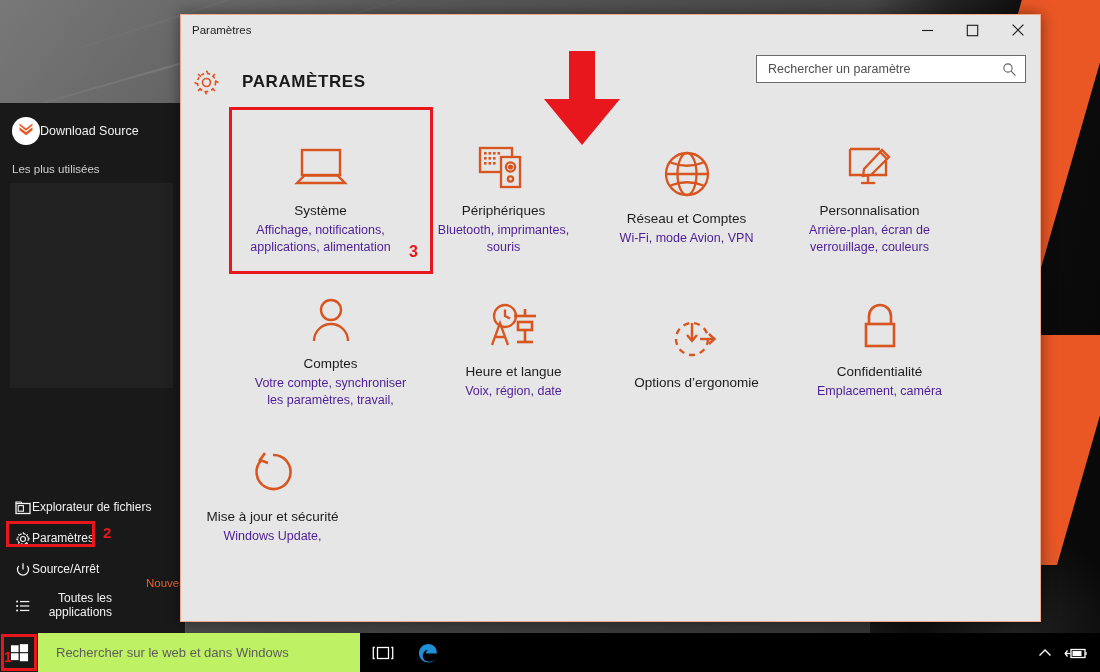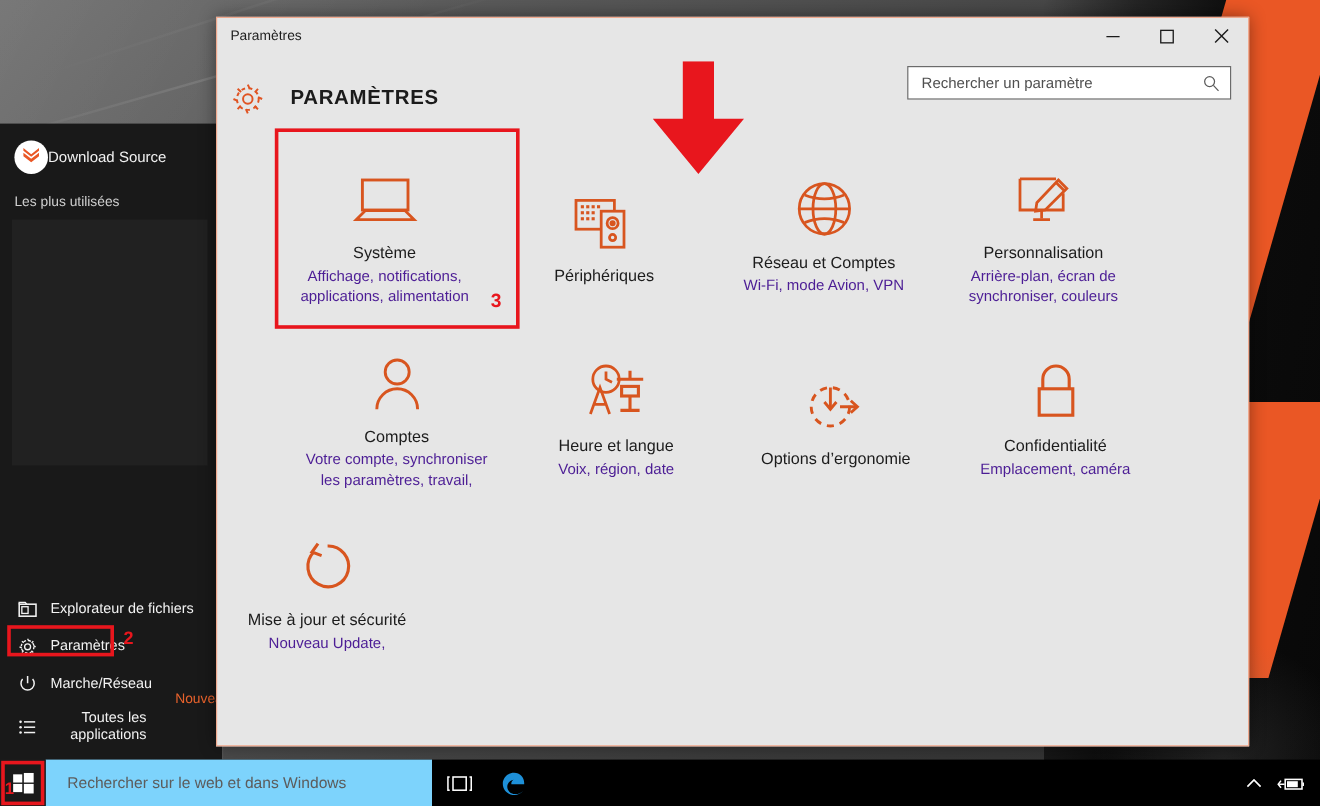--- a/index.html
+++ b/index.html
@@ -64,21 +64,21 @@
     background: #ffffff; display: flex; align-items: center; justify-content: center;
     flex: 0 0 auto;
   }
   .user-name { font-size: 12.5px; color: #f0f0f0; }
   .section-label { font-size: 11.5px; color: #cfcfcf; padding: 8px 0 6px 12px; }
   .tile-block {
     margin: 2px 12px 0 10px; height: 205px; background: #212121;
   }
   #menu-bottom { position: absolute; left: 0; bottom: 6px; width: 185px; }
   .menu-item {
-    display: flex; align-items: center; gap: 11px;
+    display: flex; align-items: center; gap: 1px;
     padding: 7px 0 7px 14px; font-size: 12px; color: #f2f2f2;
     position: relative;
   }
   .menu-item .mi-icon { width: 17px; height: 17px; flex: 0 0 auto; display:flex; align-items:center; justify-content:center;}
   .menu-item .mi-label { line-height: 1.15; }
   .menu-item.two-line .mi-label { max-width: 80px; text-align: right; }
   .hl-box {
     position: absolute; border: 3px solid #e8161d;
     pointer-events: none;
   }
@@ -94,21 +94,21 @@
   
   #taskbar {
     position: absolute; left: 0; bottom: 0; width: 1100px; height: 39px;
     background: #000000; display: flex; align-items: center;
   }
   #start-button {
     width: 38px; height: 39px; display: flex; align-items: center; justify-content: center;
     background: #1a1a1a; position: relative; flex: 0 0 auto;
   }
   #search-box {
-    flex: 0 0 auto; width: 322px; height: 39px; background: #7dd3fc;
+    flex: 0 0 auto; width: 322px; height: 39px; background: #bef264;
     display: flex; align-items: center; padding-left: 18px;
     color: #5c5c5c; font-size: 13px;
   }
   #task-view { width: 46px; display:flex; align-items:center; justify-content:center; flex:0 0 auto;}
   #edge-icon { width: 44px; display:flex; align-items:center; justify-content:center; flex:0 0 auto;}
   #tray { margin-left: auto; display: flex; align-items: center; gap: 12px; padding-right: 12px; }
 
   
   #settings-window {
     position: absolute; left: 180px; top: 14px; width: 861px; height: 608px;
@@ -235,21 +235,21 @@
       <span class="marker" style="left:103px; top:1px;">2</span>
     </div>
 
     <div class="menu-item">
       <span class="mi-icon">
         <svg width="16" height="16" viewBox="0 0 18 18">
           <path d="M4.3 4.4 A6.2 6.2 0 1 0 13.7 4.4" fill="none" stroke="#f2f2f2" stroke-width="1.4"></path>
           <line x1="9" y1="1.4" x2="9" y2="8.4" stroke="#f2f2f2" stroke-width="1.4"></line>
         </svg>
       </span>
-      <span class="mi-label">Marche/Réseau</span>
+      <span class="mi-label">Source/Arrêt</span>
     </div>
 
     <div class="menu-item two-line">
       <span class="mi-icon">
         <svg width="16" height="16" viewBox="0 0 18 18">
           <g fill="#f2f2f2">
             <circle cx="2.4" cy="4" r="1.2"></circle>
               <circle cx="2.4" cy="9" r="1.2"></circle>
               <circle cx="2.4" cy="14" r="1.2"></circle>
             <rect x="5.6" y="3.3" width="10.5" height="1.4"></rect>
@@ -348,20 +348,21 @@
               <rect x="9" y="14" width="2.6" height="2.6"></rect>
                 <rect x="13.5" y="14" width="2.6" height="2.6"></rect>
               <rect x="18" y="14" width="2.6" height="2.6"></rect>
               <rect x="9" y="19" width="2.6" height="2.6"></rect>
                 <rect x="13.5" y="19" width="2.6" height="2.6"></rect>
               <rect x="18" y="19" width="2.6" height="2.6"></rect>
             </g>
           </svg>
         </div>
         <div class="t-title">Périphériques</div>
+        <div class="t-desc">Bluetooth, imprimantes, souris</div>
       </div>
 
       <div class="tile">
         <div class="t-icon">
           <svg width="50" height="50" viewBox="0 0 50 50">
             <g fill="none" stroke="#d8551f" stroke-width="2.3">
               <circle cx="25" cy="25" r="21"></circle>
               <ellipse cx="25" cy="25" rx="9.5" ry="21"></ellipse>
               <line x1="4" y1="25" x2="46" y2="25"></line>
               <path d="M8.5 13.5 Q25 20 41.5 13.5"></path>
@@ -379,21 +380,21 @@
             <g fill="none" stroke="#d8551f" stroke-width="2.3">
               <path d="M8 8 L38 8 M8 8 L8 34 L44 34 L44 20"></path>
               <line x1="26" y1="34" x2="26" y2="41"></line>
               <line x1="19" y1="42" x2="33" y2="42"></line>
               <path d="M22 28 L40 9 L47 16 L29 34 L21 35 Z"></path>
               <line x1="38" y1="11" x2="45" y2="18"></line>
             </g>
           </svg>
         </div>
         <div class="t-title">Personnalisation</div>
-        <div class="t-desc">Arrière-plan, écran de synchroniser, couleurs</div>
+        <div class="t-desc">Arrière-plan, écran de verrouillage, couleurs</div>
       </div>
     </div>
 
     <div class="tile-row row2">
 
       <div class="tile">
         <div class="t-icon">
           <svg width="48" height="48" viewBox="0 0 48 48">
             <g fill="none" stroke="#d8551f" stroke-width="2.4">
               <circle cx="24" cy="14" r="10"></circle>
@@ -459,21 +460,21 @@
       <div class="tile">
         <div class="t-icon">
           <svg width="50" height="50" viewBox="0 0 50 50">
             <g fill="none" stroke="#d8551f" stroke-width="2.6">
               <path d="M13.5 13 A17 17 0 1 0 25 8"></path>
               <path d="M17 6 L12 13 L20 16"></path>
             </g>
           </svg>
         </div>
         <div class="t-title">Mise à jour et sécurité</div>
-        <div class="t-desc">Nouveau Update,</div>
+        <div class="t-desc">Windows Update,</div>
       </div>
     </div>
 
     <div id="tile-highlight"></div>
     <div id="tile-marker">3</div>
   </div>
 
   <div id="red-arrow">
     <svg width="78" height="95" viewBox="0 0 78 95">
       <path d="M26 0 L52 0 L52 48 L77 48 L39 94 L1 48 L26 48 Z" fill="#e8161d"></path>

